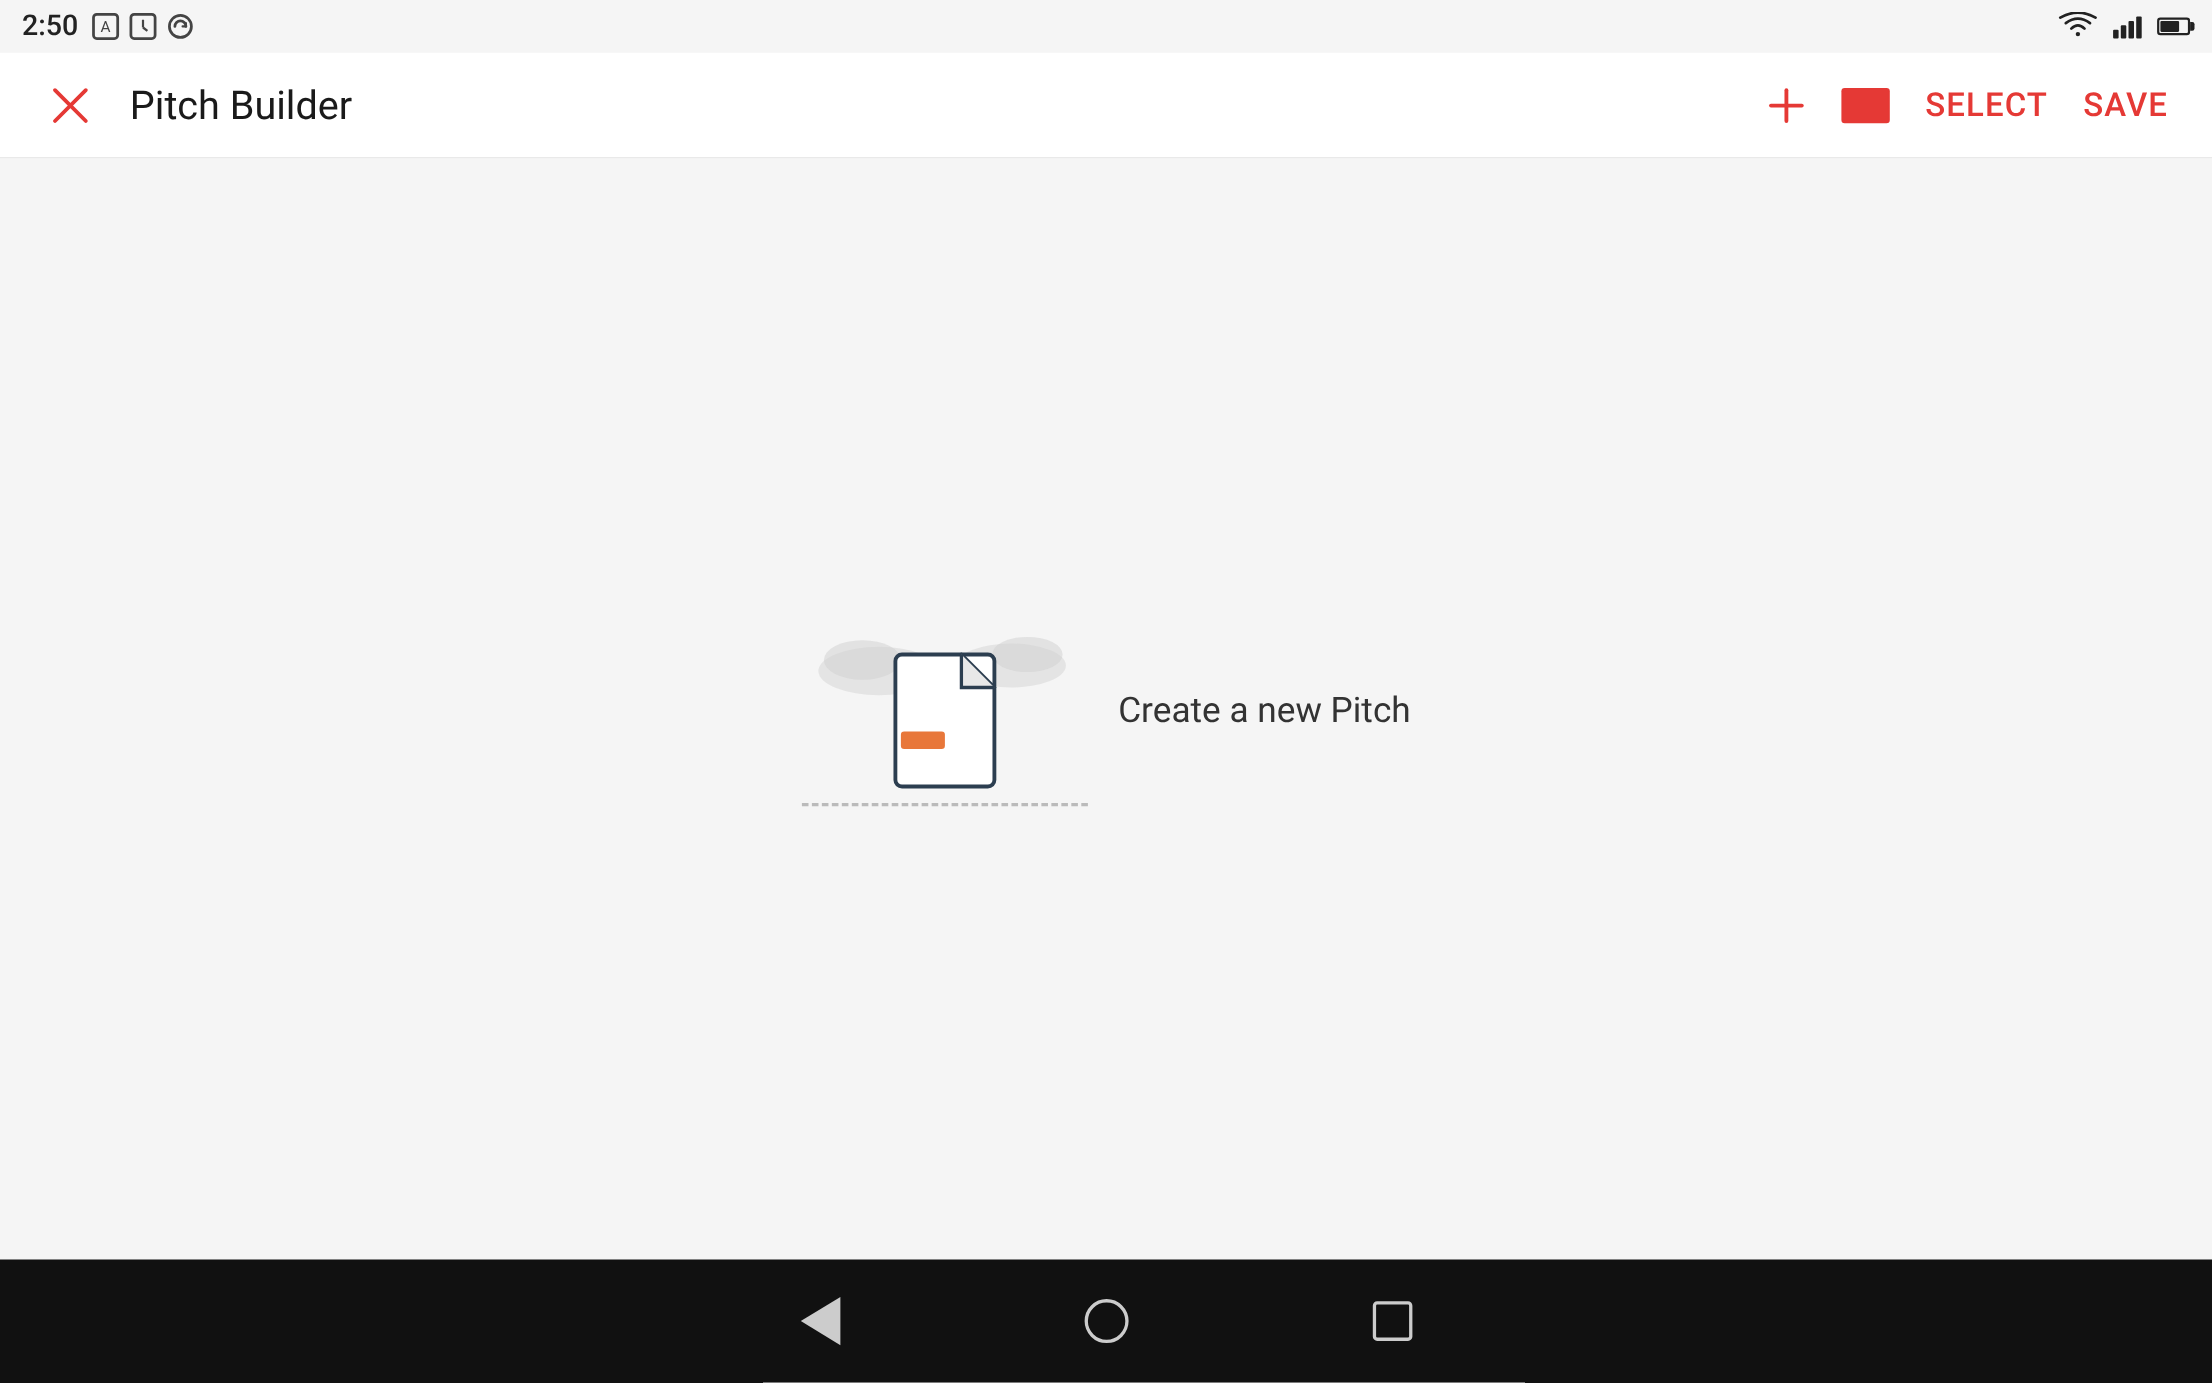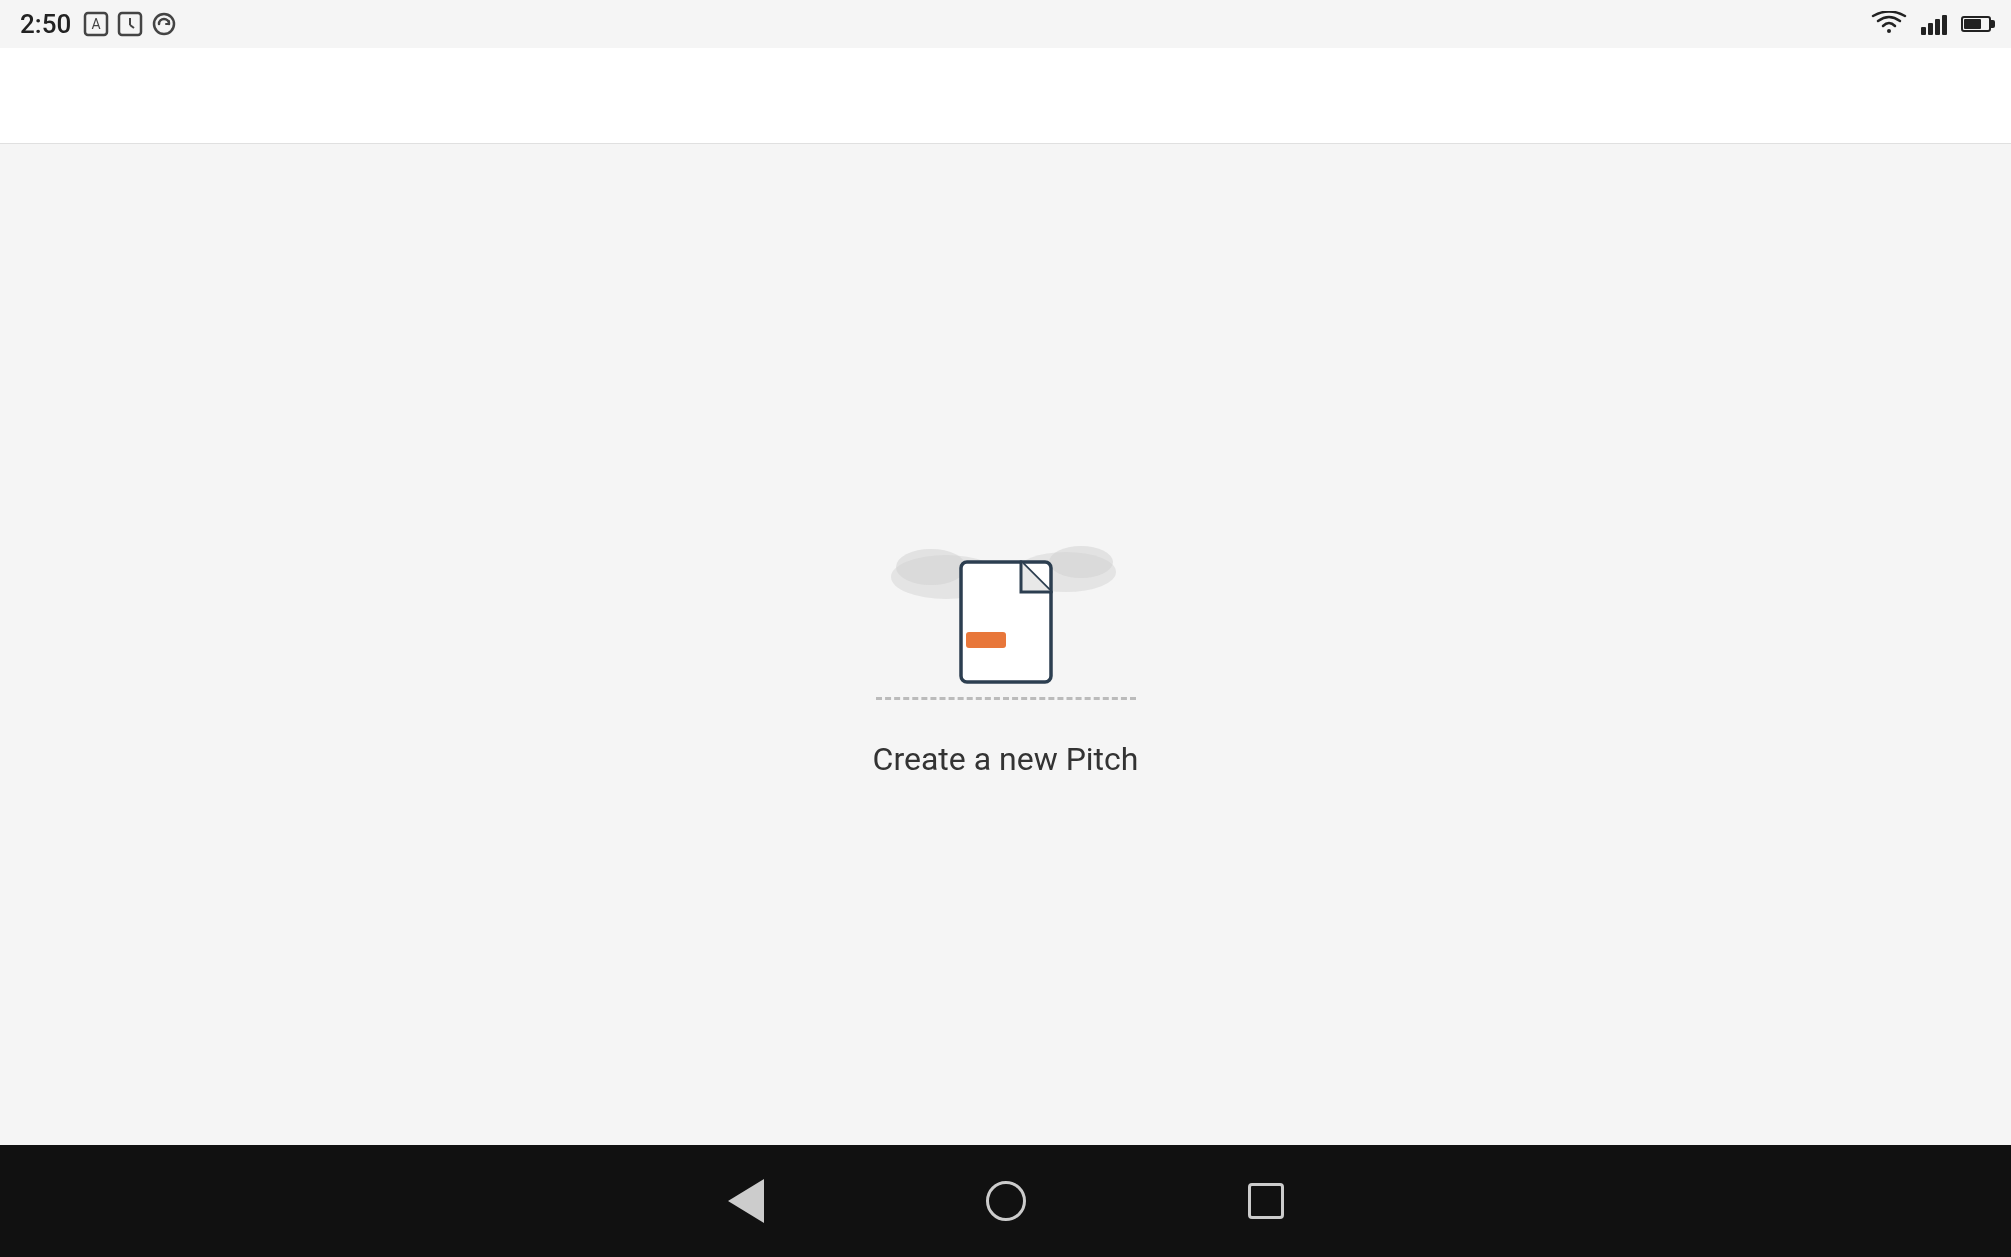--- a/index.html
+++ b/index.html
@@ -187,21 +187,21 @@
       flex: 1;
       background: #f5f5f5;
       display: flex;
       align-items: center;
       justify-content: center;
       flex-direction: column;
     }
 
     .empty-state {
       display: flex;
-      flex-direction: column;
+      flex-direction: row;
       align-items: center;
       justify-content: center;
       gap: 28px;
     }
 
     .empty-state-illustration {
       position: relative;
       width: 260px;
       height: 200px;
       display: flex;
@@ -339,20 +339,42 @@
       <div class="signal-bar" style="height: 20px;"></div>
     </div>
 
     <div class="battery-icon">
       <div class="battery-fill"></div>
     </div>
   </div>
 </div>
 
 <div class="app-bar">
+  <div class="app-bar-left">
+    <div class="close-btn">
+      <svg viewBox="0 0 36 36" fill="none">
+        <line x1="4" y1="4" x2="32" y2="32" stroke="#e53935" stroke-width="3.5" stroke-linecap="round"></line>
+        <line x1="32" y1="4" x2="4" y2="32" stroke="#e53935" stroke-width="3.5" stroke-linecap="round"></line>
+      </svg>
+    </div>
+    <span class="app-title">Pitch Builder</span>
+  </div>
+  <div class="app-bar-right">
+    <div class="add-btn">
+      <svg viewBox="0 0 36 36" fill="none">
+        <line x1="18" y1="4" x2="18" y2="32" stroke="#e53935" stroke-width="3.5" stroke-linecap="round"></line>
+        <line x1="4" y1="18" x2="32" y2="18" stroke="#e53935" stroke-width="3.5" stroke-linecap="round"></line>
+      </svg>
+    </div>
+    <div class="layout-btn">
+      <div class="layout-btn-inner"></div>
+    </div>
+    <span class="select-btn">SELECT</span>
+    <span class="save-btn">SAVE</span>
+  </div>
 </div>
 
 <div class="main-content">
   <div class="empty-state">
     <div class="empty-state-illustration">
 
       <svg class="bg-mountains" viewBox="0 0 260 80" fill="none">
 
         <ellipse cx="70" cy="55" rx="55" ry="22" fill="#d8d8d8" opacity="0.6"></ellipse>
         <ellipse cx="55" cy="45" rx="35" ry="18" fill="#d0d0d0" opacity="0.5"></ellipse>

